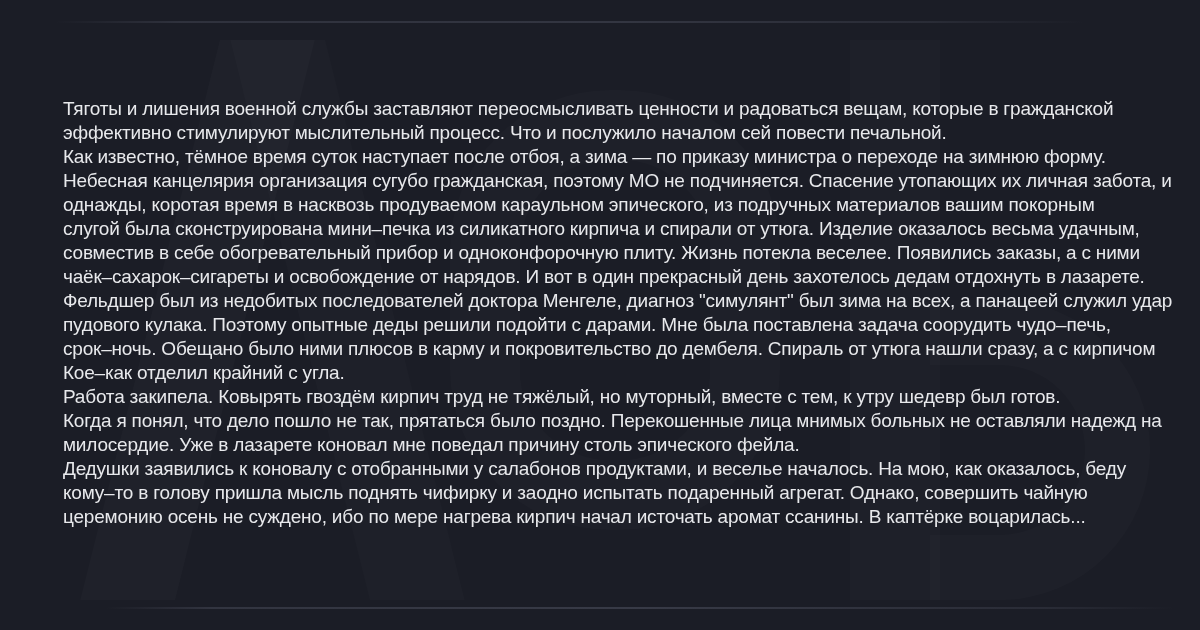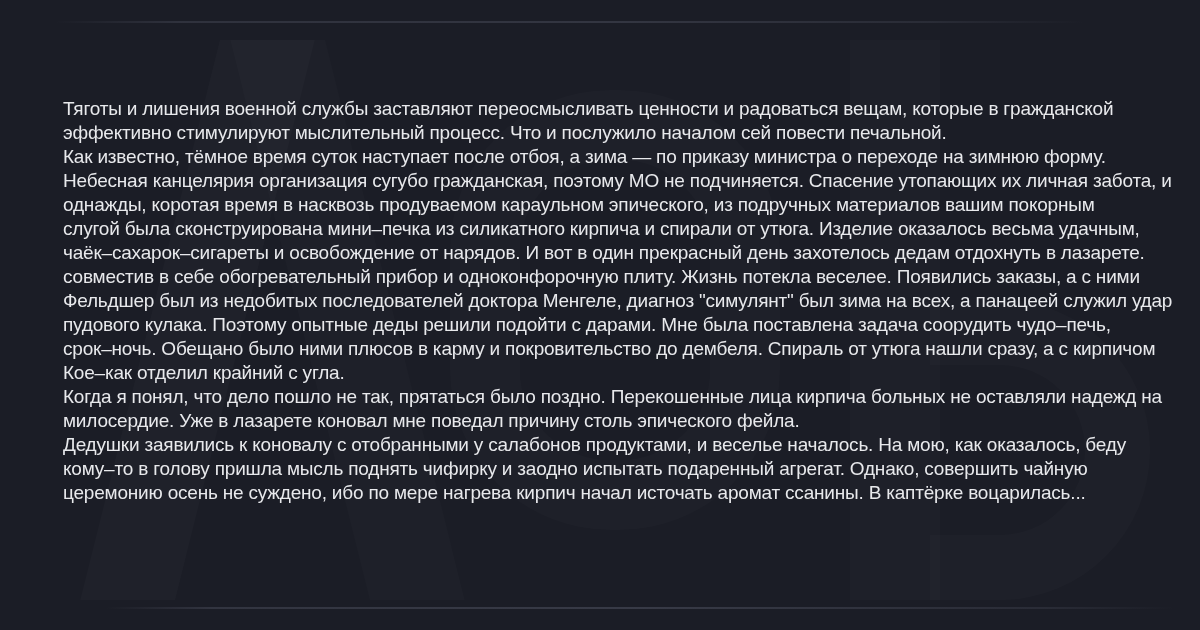--- a/index.html
+++ b/index.html
@@ -98,26 +98,27 @@
   <div class="wm wm-hairline-top"></div>
   <div class="wm wm-hairline-bottom"></div>
 
   <div class="story">
     <div class="line">Тяготы и лишения военной службы заставляют переосмысливать ценности и радоваться вещам, которые в гражданской</div>
     <div class="line">эффективно стимулируют мыслительный процесс. Что и послужило началом сей повести печальной.</div>
     <div class="line">Как известно, тёмное время суток наступает после отбоя, а зима — по приказу министра о переходе на зимнюю форму.</div>
     <div class="line">Небесная канцелярия организация сугубо гражданская, поэтому МО не подчиняется. Спасение утопающих их личная забота, и</div>
     <div class="line">однажды, коротая время в насквозь продуваемом караульном эпического, из подручных материалов вашим покорным</div>
     <div class="line">слугой была сконструирована мини–печка из силикатного кирпича и спирали от утюга. Изделие оказалось весьма удачным,</div>
+    <div class="line">совместив в себе обогревательный прибор и одноконфорочную плиту. Жизнь потекла веселее. Появились заказы, а с ними</div>
     <div class="line">чаёк–сахарок–сигареты и освобождение от нарядов. И вот в один прекрасный день захотелось дедам отдохнуть в лазарете.</div>
-    <div class="line">совместив в себе обогревательный прибор и одноконфорочную плиту. Жизнь потекла веселее. Появились заказы, а с ними</div>
     <div class="line">Фельдшер был из недобитых последователей доктора Менгеле, диагноз "симулянт" был зима на всех, а панацеей служил удар</div>
     <div class="line">пудового кулака. Поэтому опытные деды решили подойти с дарами. Мне была поставлена задача соорудить чудо–печь,</div>
     <div class="line">срок–ночь. Обещано было ними плюсов в карму и покровительство до дембеля. Спираль от утюга нашли сразу, а с кирпичом</div>
     <div class="line">Кое–как отделил крайний с угла.</div>
-    <div class="line">Когда я понял, что дело пошло не так, прятаться было поздно. Перекошенные лица кирпича больных не оставляли надежд на</div>
+    <div class="line">Работа закипела. Ковырять гвоздём кирпич труд не тяжёлый, но муторный, вместе с тем, к утру шедевр был готов.</div>
+    <div class="line">Когда я понял, что дело пошло не так, прятаться было поздно. Перекошенные лица мнимых больных не оставляли надежд на</div>
     <div class="line">милосердие. Уже в лазарете коновал мне поведал причину столь эпического фейла.</div>
     <div class="line">Дедушки заявились к коновалу с отобранными у салабонов продуктами, и веселье началось. На мою, как оказалось, беду</div>
     <div class="line">кому–то в голову пришла мысль поднять чифирку и заодно испытать подаренный агрегат. Однако, совершить чайную</div>
     <div class="line">церемонию осень не суждено, ибо по мере нагрева кирпич начал источать аромат ссанины. В каптёрке воцарилась...</div>
   </div>
 
 </div>
 
 </body></html>

